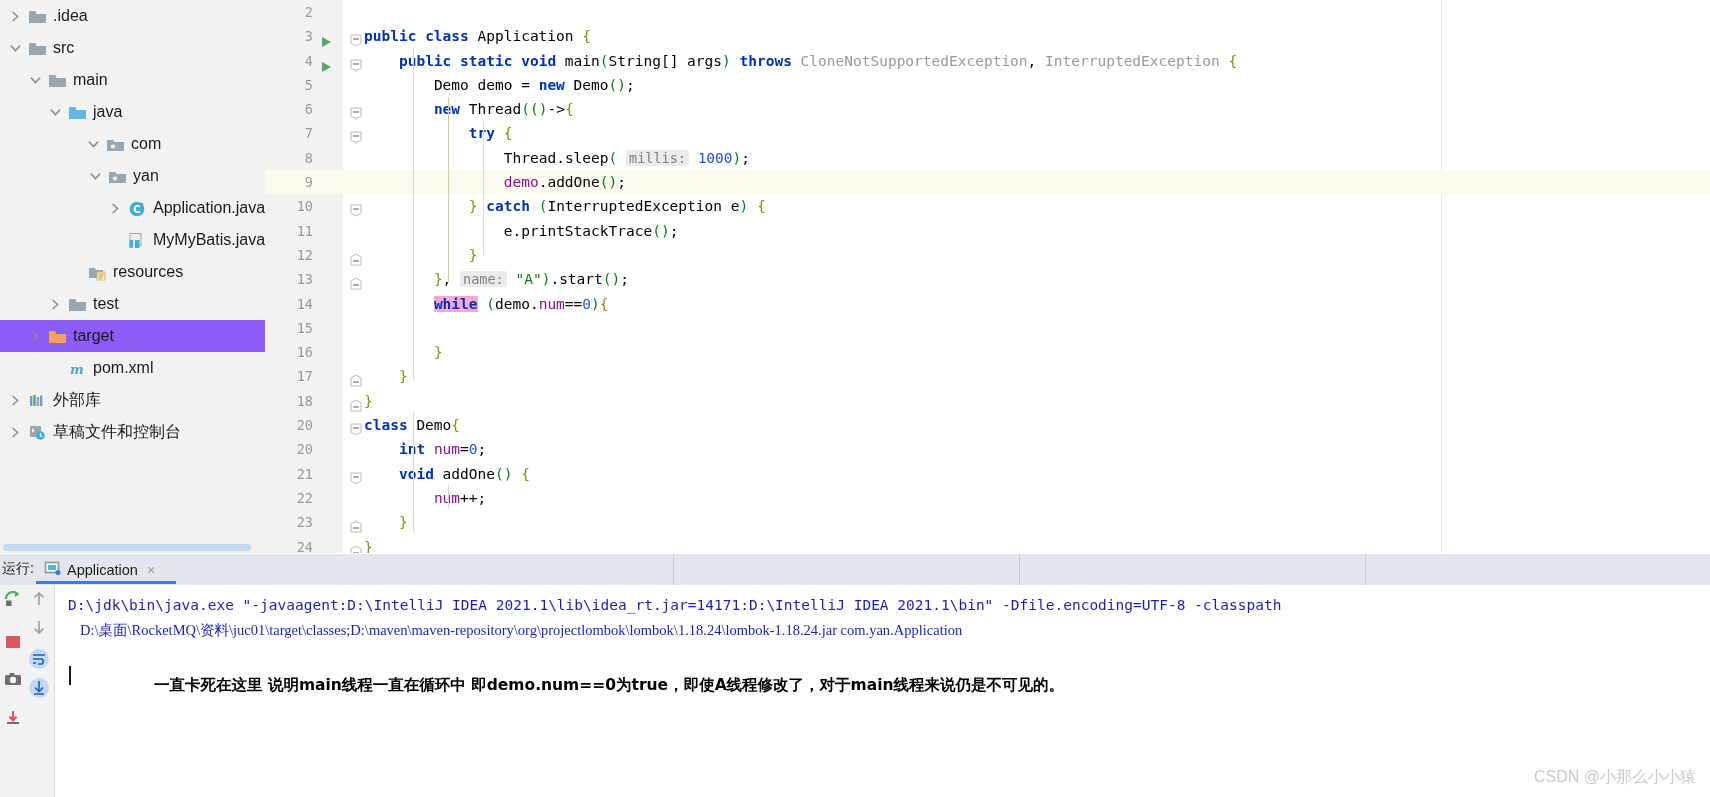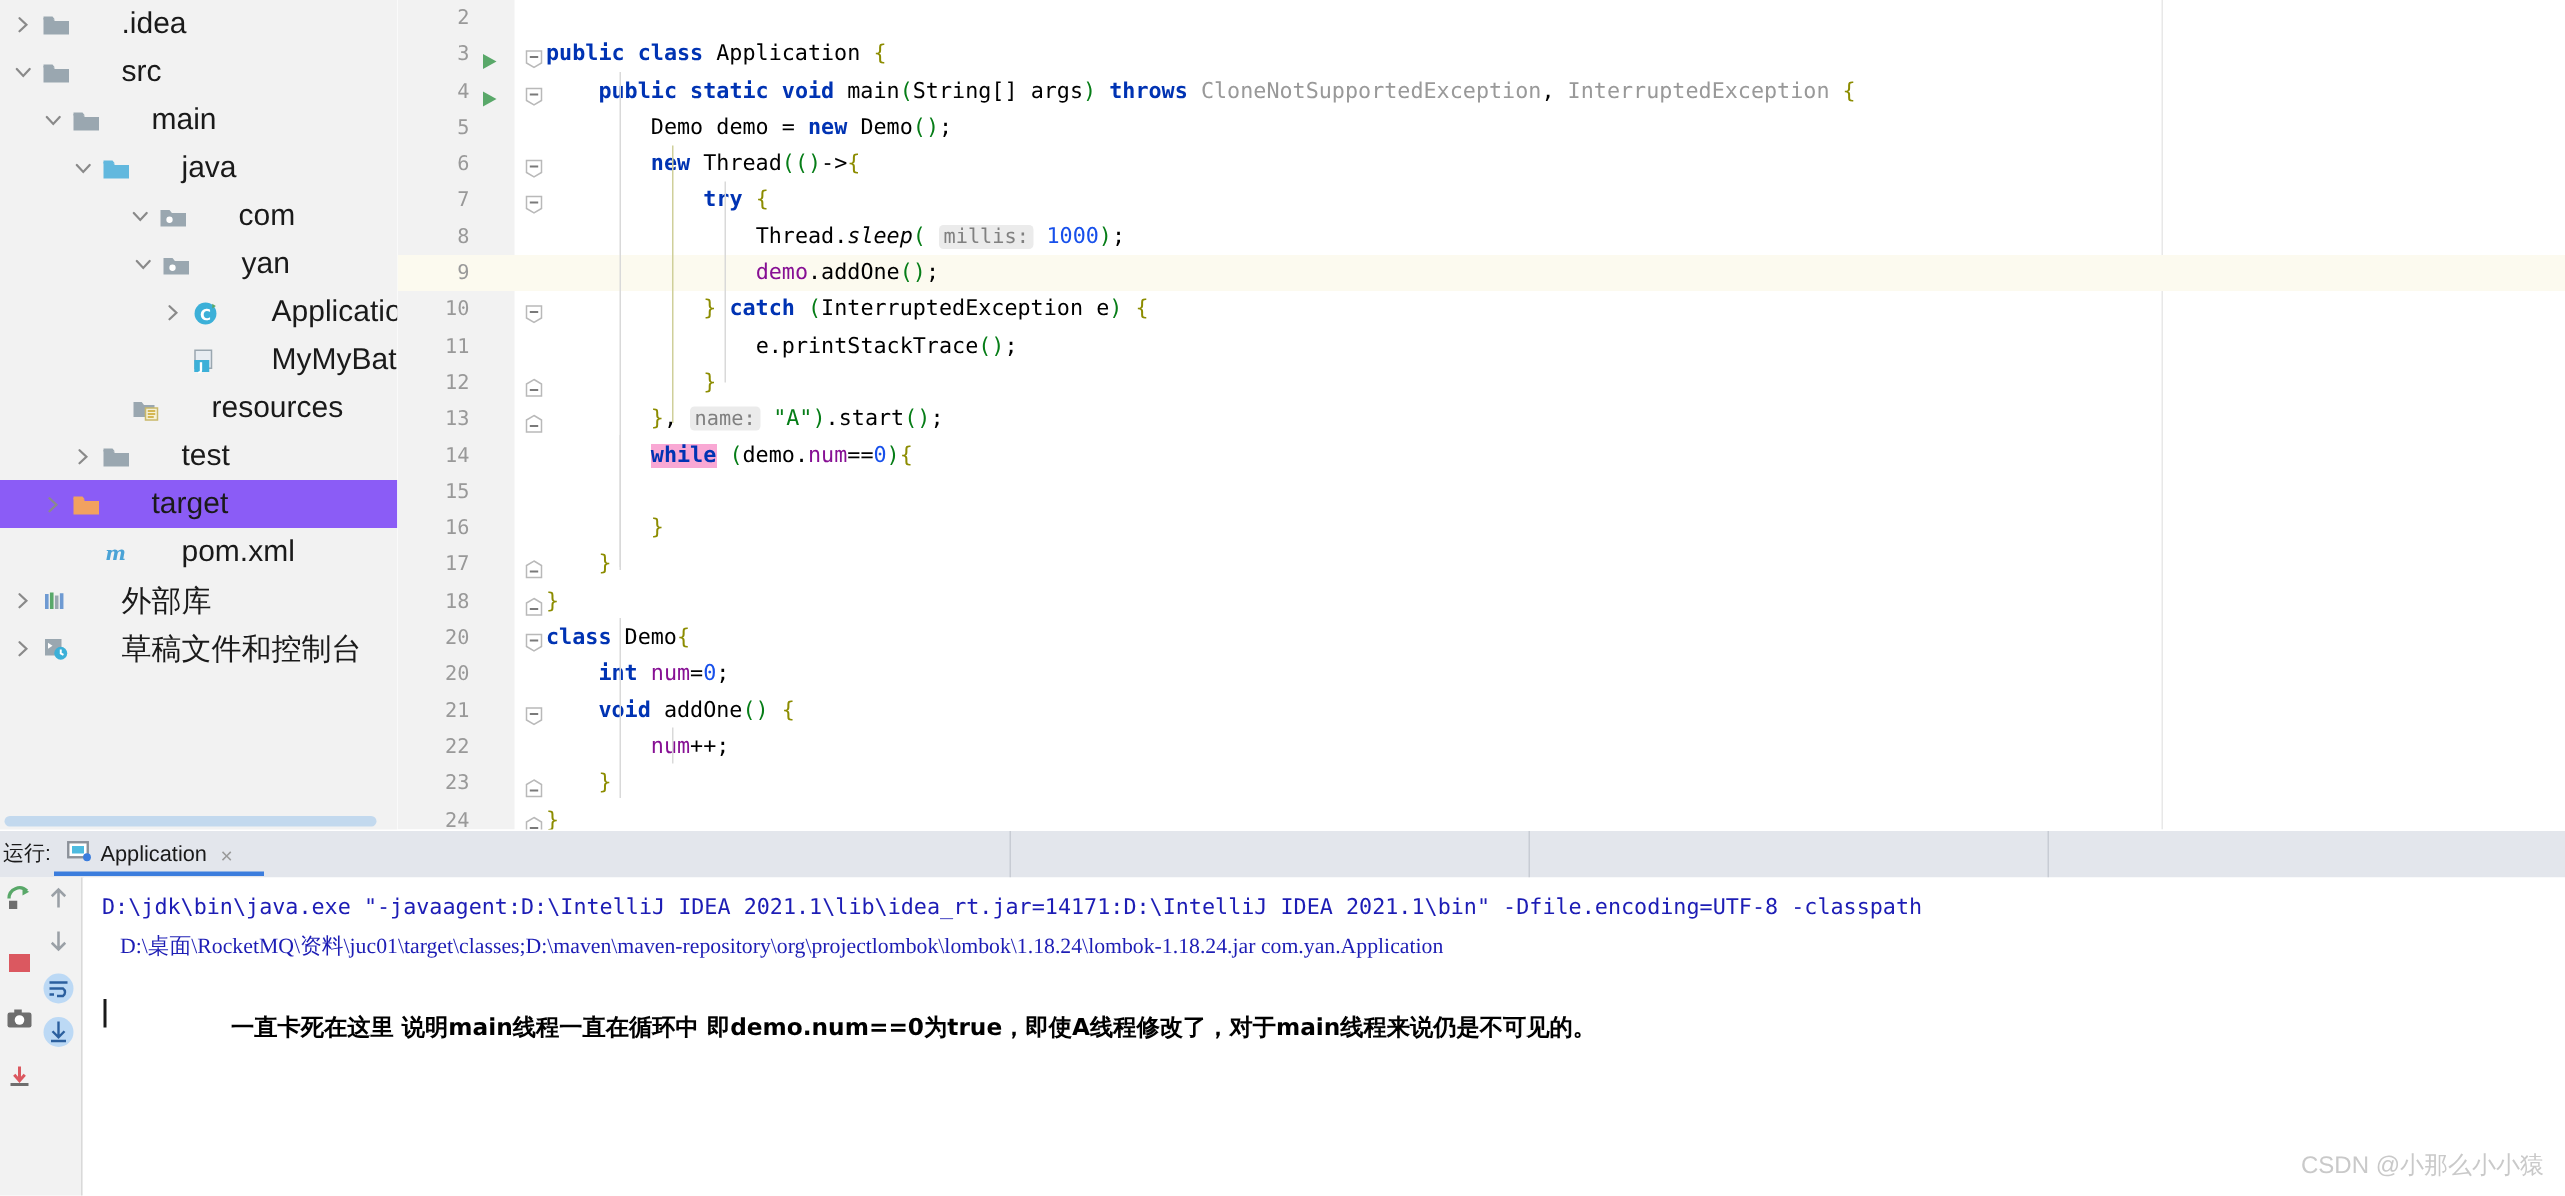--- a/index.html
+++ b/index.html
@@ -23,21 +23,21 @@
   .tree-row.hl { background: #8b5cf6; }
   .arrow {
     width: 16px; height: 16px; flex: 0 0 16px;
     display: flex; align-items: center; justify-content: center;
     color: #7a7a7a; font-size: 11px; line-height: 1;
   }
   .arrow.empty { visibility: hidden; }
   .arrow svg { display: block; }
   .ticon { width: 19px; height: 17px; flex: 0 0 19px; margin-right: 6px; position: relative; }
   .ticon svg { display:block; }
-  .tlabel { font-size: 20px; margin-left: 28px; }
+  .tlabel { font-size: 16px; }
 
   
   #editor-wrap {
     position: absolute; left: 265px; top: 0; width: 1445px; height: 553px;
     background: #ffffff; overflow: hidden;
   }
   #gutter-bg {
     position: absolute; left: 0; top: 0; width: 78px; height: 553px;
     background: #f2f2f2;
   }
@@ -63,21 +63,21 @@
 
   
   .kw  { color: #0033b3; font-weight: 700; }
   .pl  { color: #000000; }
   .str { color: #067d17; }
   .num { color: #1750eb; }
   .curly { color: #8c8c00; }
   .paren { color: #067d17; }
   .fld { color: #871094; }
   .mth { color: #000000; }
-  .sta { font-style: italic; }
+  .sta { }
   .gray { color: #999999; }
   .hint {
     background: #ebebeb; color: #808080; border-radius: 3px;
     padding: 0 3px; font-size: 13.5px;
   }
   .hl-kw { background: #f9a8d4; }
 
   
   #tree-hscroll {
     position: absolute; left: 3px; top: 544px; width: 248px; height: 7px;

